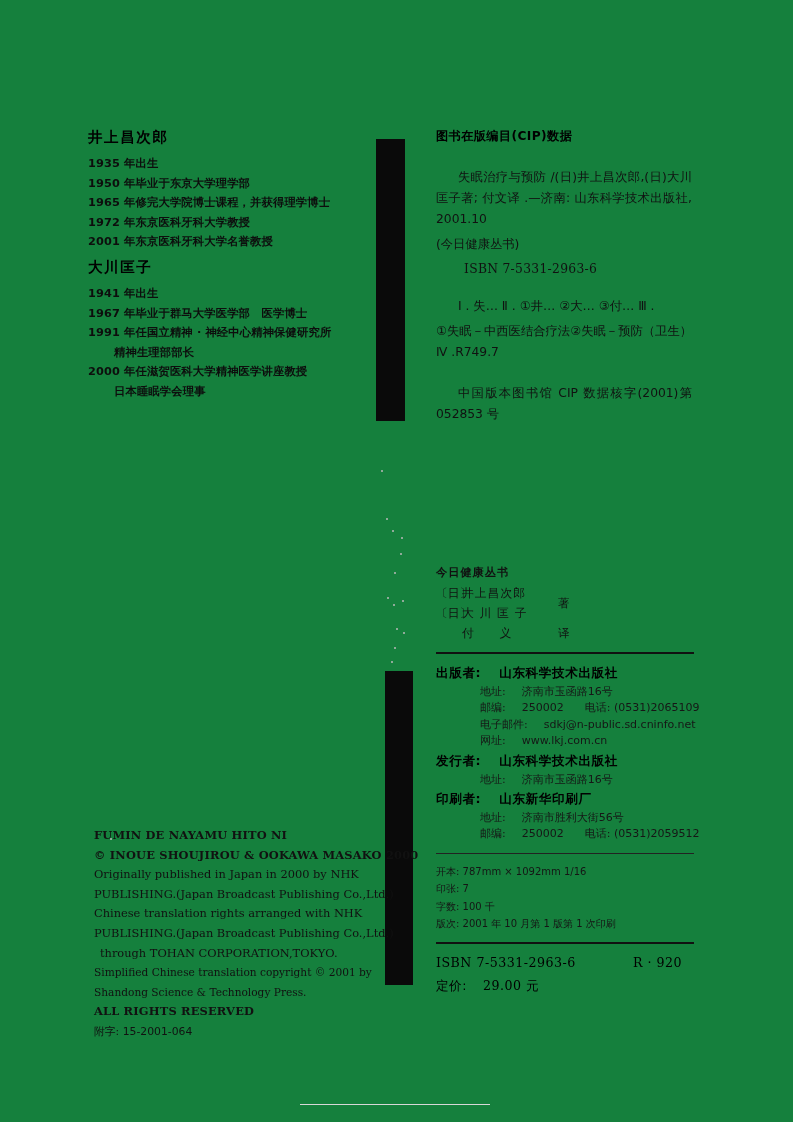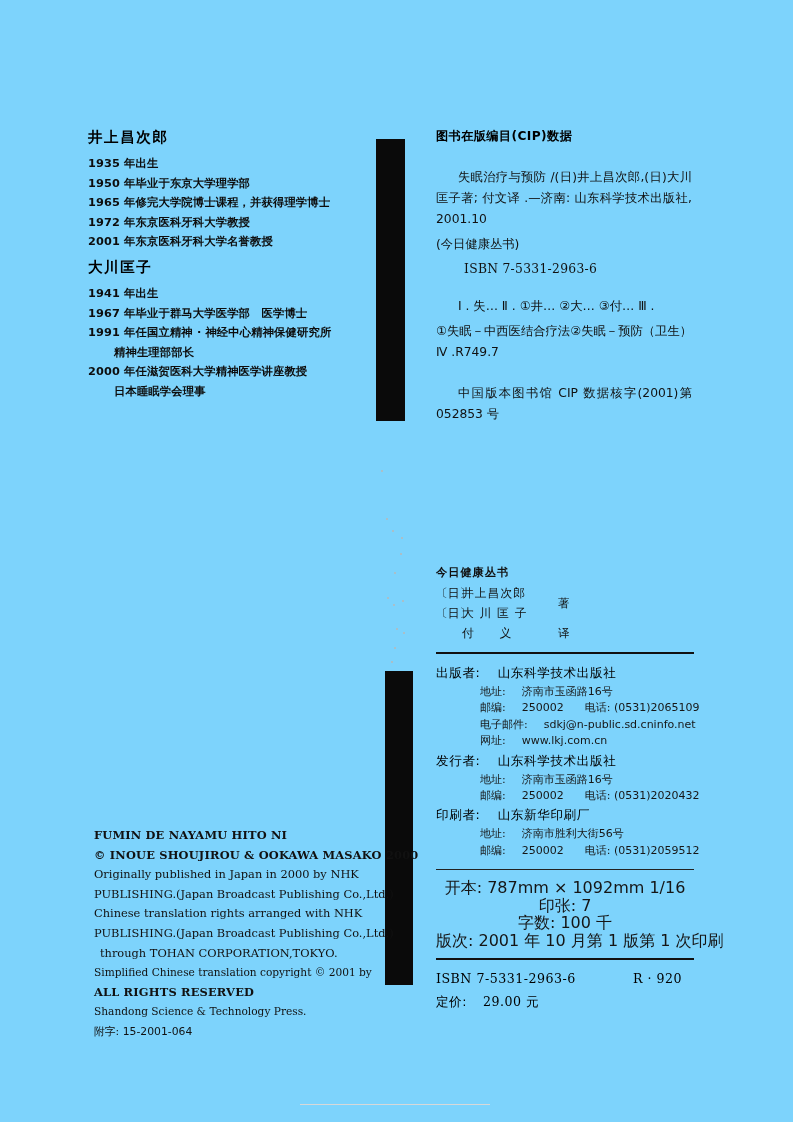--- a/index.html
+++ b/index.html
@@ -12,21 +12,21 @@
     height: 1122px;
     position: relative;
     font-family: "DejaVu Sans", sans-serif;
     color: #111111;
     overflow: hidden;
   }
 
   .page {
     position: absolute;
     inset: 0;
-    background: #7dd3fc;
+    background: #15803d;
   }
 
   
   .scanbar {
     position: absolute;
     background: #0a0a0a;
   }
   #scanbar-top    { left: 376px; top: 139px; width: 29px;  height: 282px; }
   #scanbar-bottom { left: 385px; top: 671px; width: 28px;  height: 314px; }
 
@@ -137,41 +137,40 @@
 
   .rule {
     border: none;
     border-top: 2px solid #111;
     margin: 9px 0 11px 0;
   }
   .rule.thin { border-top: 1px solid #222; margin: 10px 0 9px 0; }
 
   .pub-row {
     font-size: 12.6px;
-    font-weight: normal;
+    font-weight: bold;
     letter-spacing: 0.6px;
     color: #000;
     margin-top: 3px;
     margin-bottom: 2px;
   }
   .pub-sub {
     font-size: 11px;
     line-height: 16.4px;
     color: #161616;
     padding-left: 44px;
     white-space: nowrap;
   }
   .pub-sub .gapsm { display: inline-block; width: 9px; }
 
   .spec-line {
-    font-size: 16px;
+    font-size: 10px;
     line-height: 17.5px;
     color: #151515;
     white-space: nowrap;
-    text-align: center;
   }
 
   .isbn-row {
     display: flex;
     justify-content: space-between;
     align-items: baseline;
     font-family: "DejaVu Serif", serif;
     font-size: 12.6px;
     letter-spacing: 0.5px;
     color: #000;
@@ -236,22 +235,22 @@
 
   <div class="block" id="copyright-en">
     <div class="cr-line caps">FUMIN DE NAYAMU HITO NI</div>
     <div class="cr-line caps">© INOUE SHOUJIROU &amp; OOKAWA MASAKO 2000</div>
     <div class="cr-line">Originally published in Japan in 2000 by NHK</div>
     <div class="cr-line">PUBLISHING.(Japan Broadcast Publishing Co.,Ltd.)</div>
     <div class="cr-line">Chinese translation rights arranged with NHK</div>
     <div class="cr-line">PUBLISHING.(Japan Broadcast Publishing Co.,Ltd.)</div>
     <div class="cr-line indent1">through TOHAN CORPORATION,TOKYO.</div>
     <div class="cr-line serif-sm">Simplified Chinese translation copyright © 2001 by</div>
+    <div class="cr-line serif-sm">Shandong Science &amp; Technology Press.</div>
     <div class="cr-line caps">ALL RIGHTS RESERVED</div>
-    <div class="cr-line serif-sm">Shandong Science &amp; Technology Press.</div>
     <div class="cr-line cnmix">附字:  15-2001-064</div>
   </div>
 
   <div class="block" id="cip-block">
     <div class="cip-heading cn">图书在版编目(CIP)数据</div>
     <div class="cip-para cn ind">失眠治疗与预防 /(日)井上昌次郎,(日)大川匡子著; 付文译 .—济南: 山东科学技术出版社, 2001.10</div>
     <div class="cip-para cn">(今日健康丛书)</div>
     <div class="cip-isbn">ISBN  7-5331-2963-6</div>
     <div class="cip-gap"></div>
     <div class="cip-para cn ind">Ⅰ . 失…  Ⅱ . ①井…  ②大…  ③付…  Ⅲ .</div>
@@ -313,28 +312,20 @@
     <div class="pub-row cn">
       <span>发行者:</span>
       <span style="display:inline-block;width:8px"></span>
       <span>山东科学技术出版社</span>
     </div>
     <div class="pub-sub cn">
       <span>地址:</span>
       <span class="gapsm"></span>
       <span>济南市玉函路16号</span>
     </div>
-    <div class="pub-sub cn">
-      <span>邮编:</span>
-      <span class="gapsm"></span>
-      <span>250002</span>
-      <span style="display:inline-block;width:14px"></span>
-      <span>电话:</span>
-      <span>(0531)2020432</span>
-    </div>
 
     <div class="pub-row cn">
       <span>印刷者:</span>
       <span style="display:inline-block;width:8px"></span>
       <span>山东新华印刷厂</span>
     </div>
     <div class="pub-sub cn">
       <span>地址:</span>
       <span class="gapsm"></span>
       <span>济南市胜利大街56号</span>

